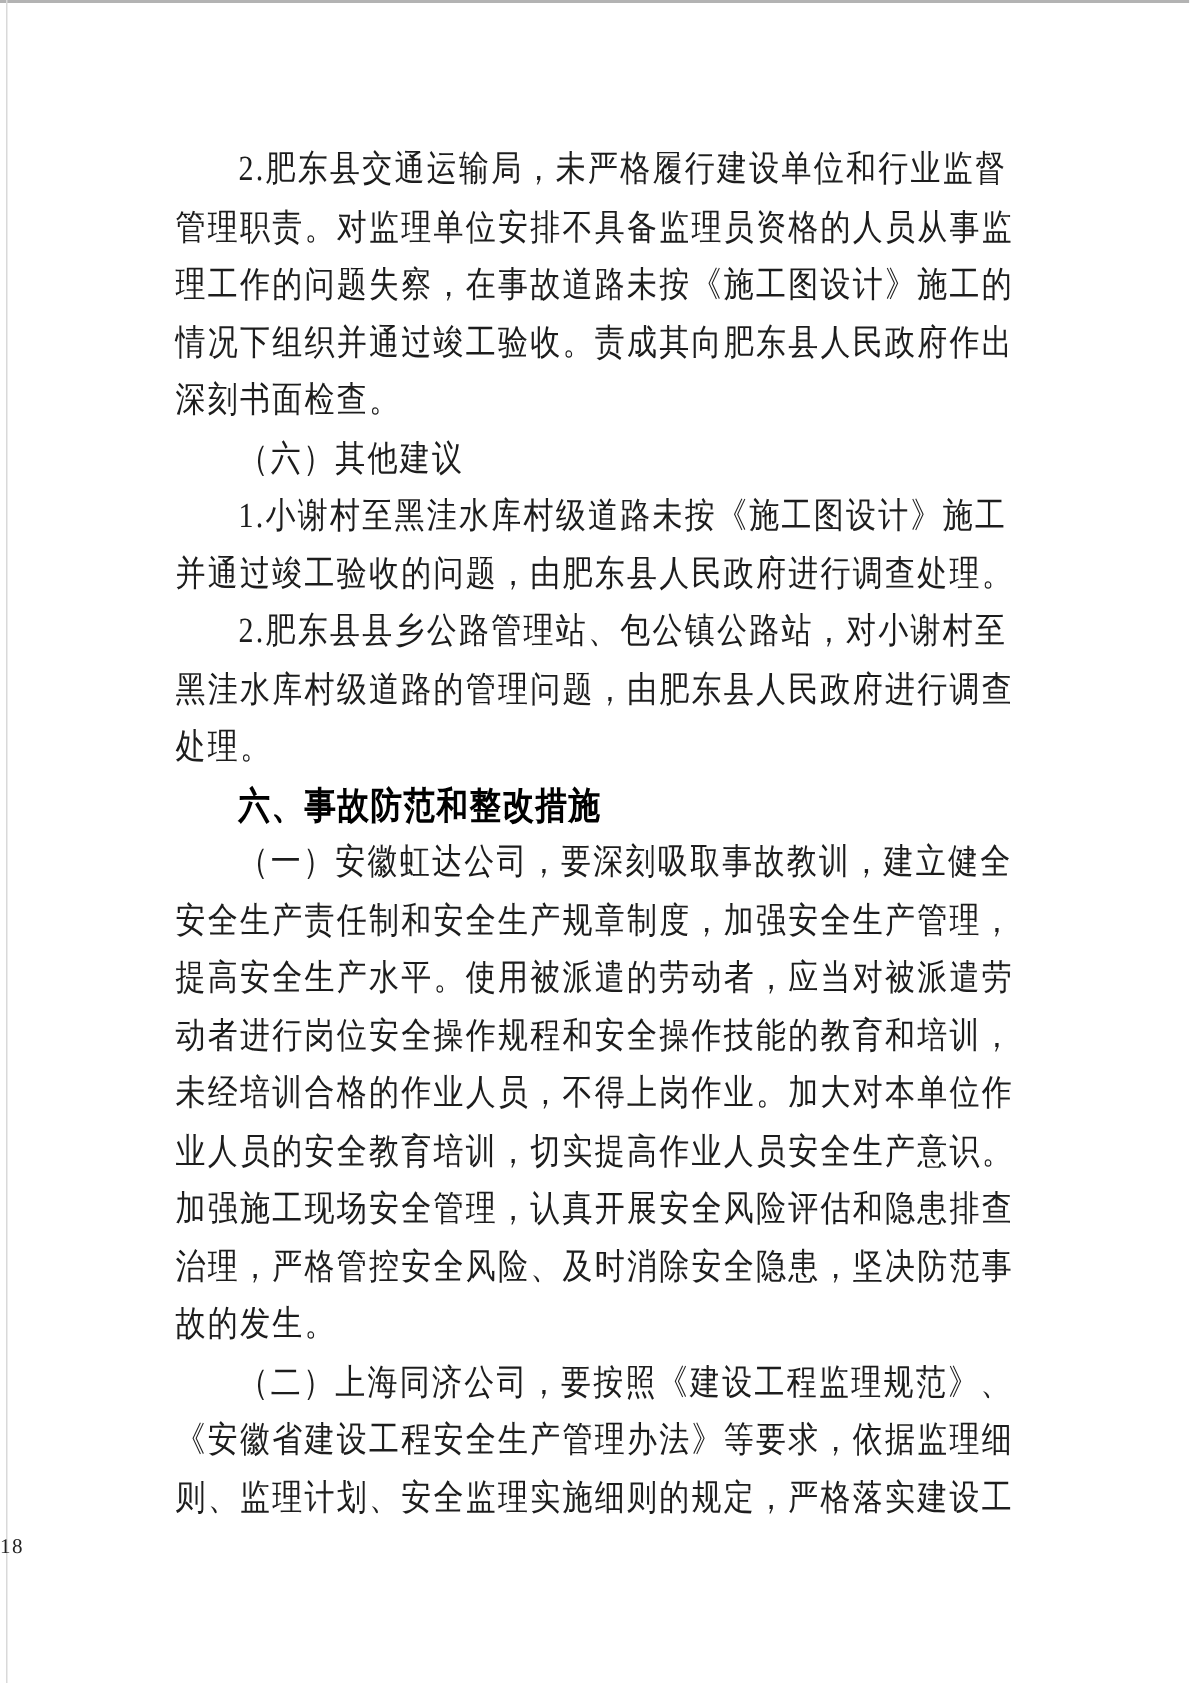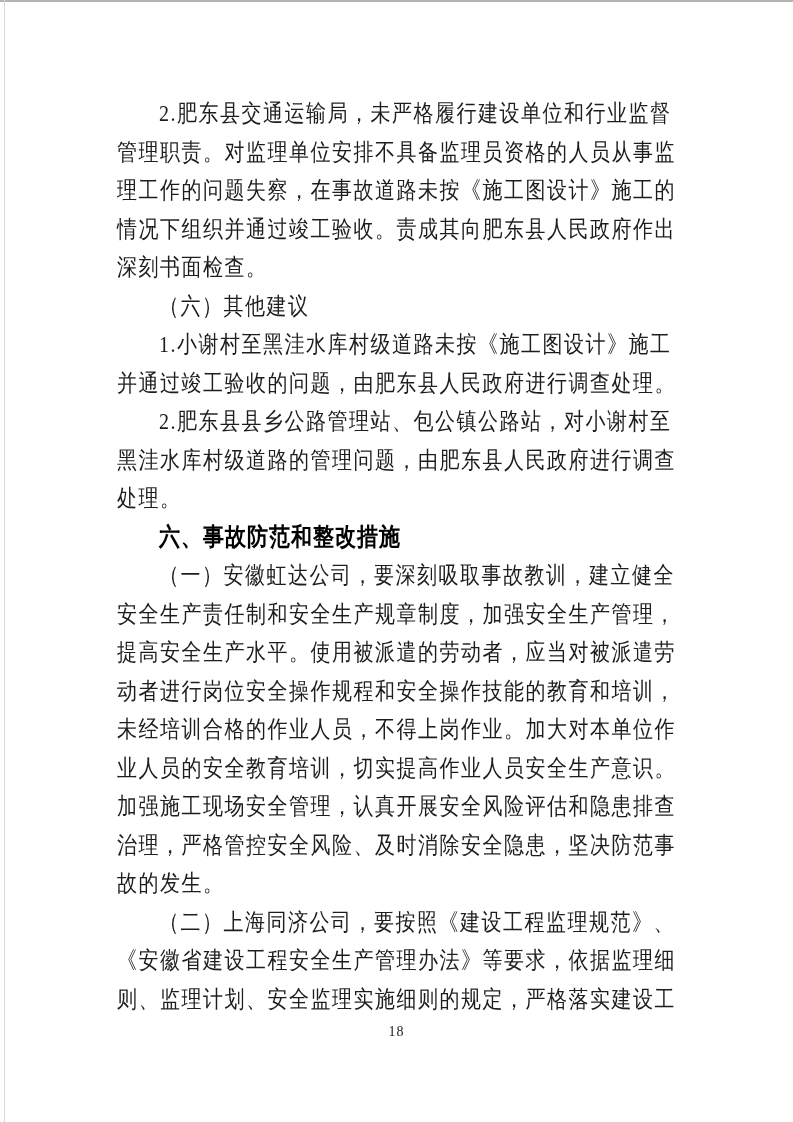--- a/index.html
+++ b/index.html
@@ -55,21 +55,21 @@
     font-weight: 700;
     font-size: 21px;
     color: #000000;
     letter-spacing: 1px;
   }
   .page-number {
     position: absolute;
     top: 1022px;
     left: 0;
     width: 100%;
-    text-align: center;
+    text-align: left;
     font-size: 14px;
     line-height: 20px;
     letter-spacing: 1px;
     color: #222222;
   }
 </style>
 </head>
 <body>
 
 <div class="page">

